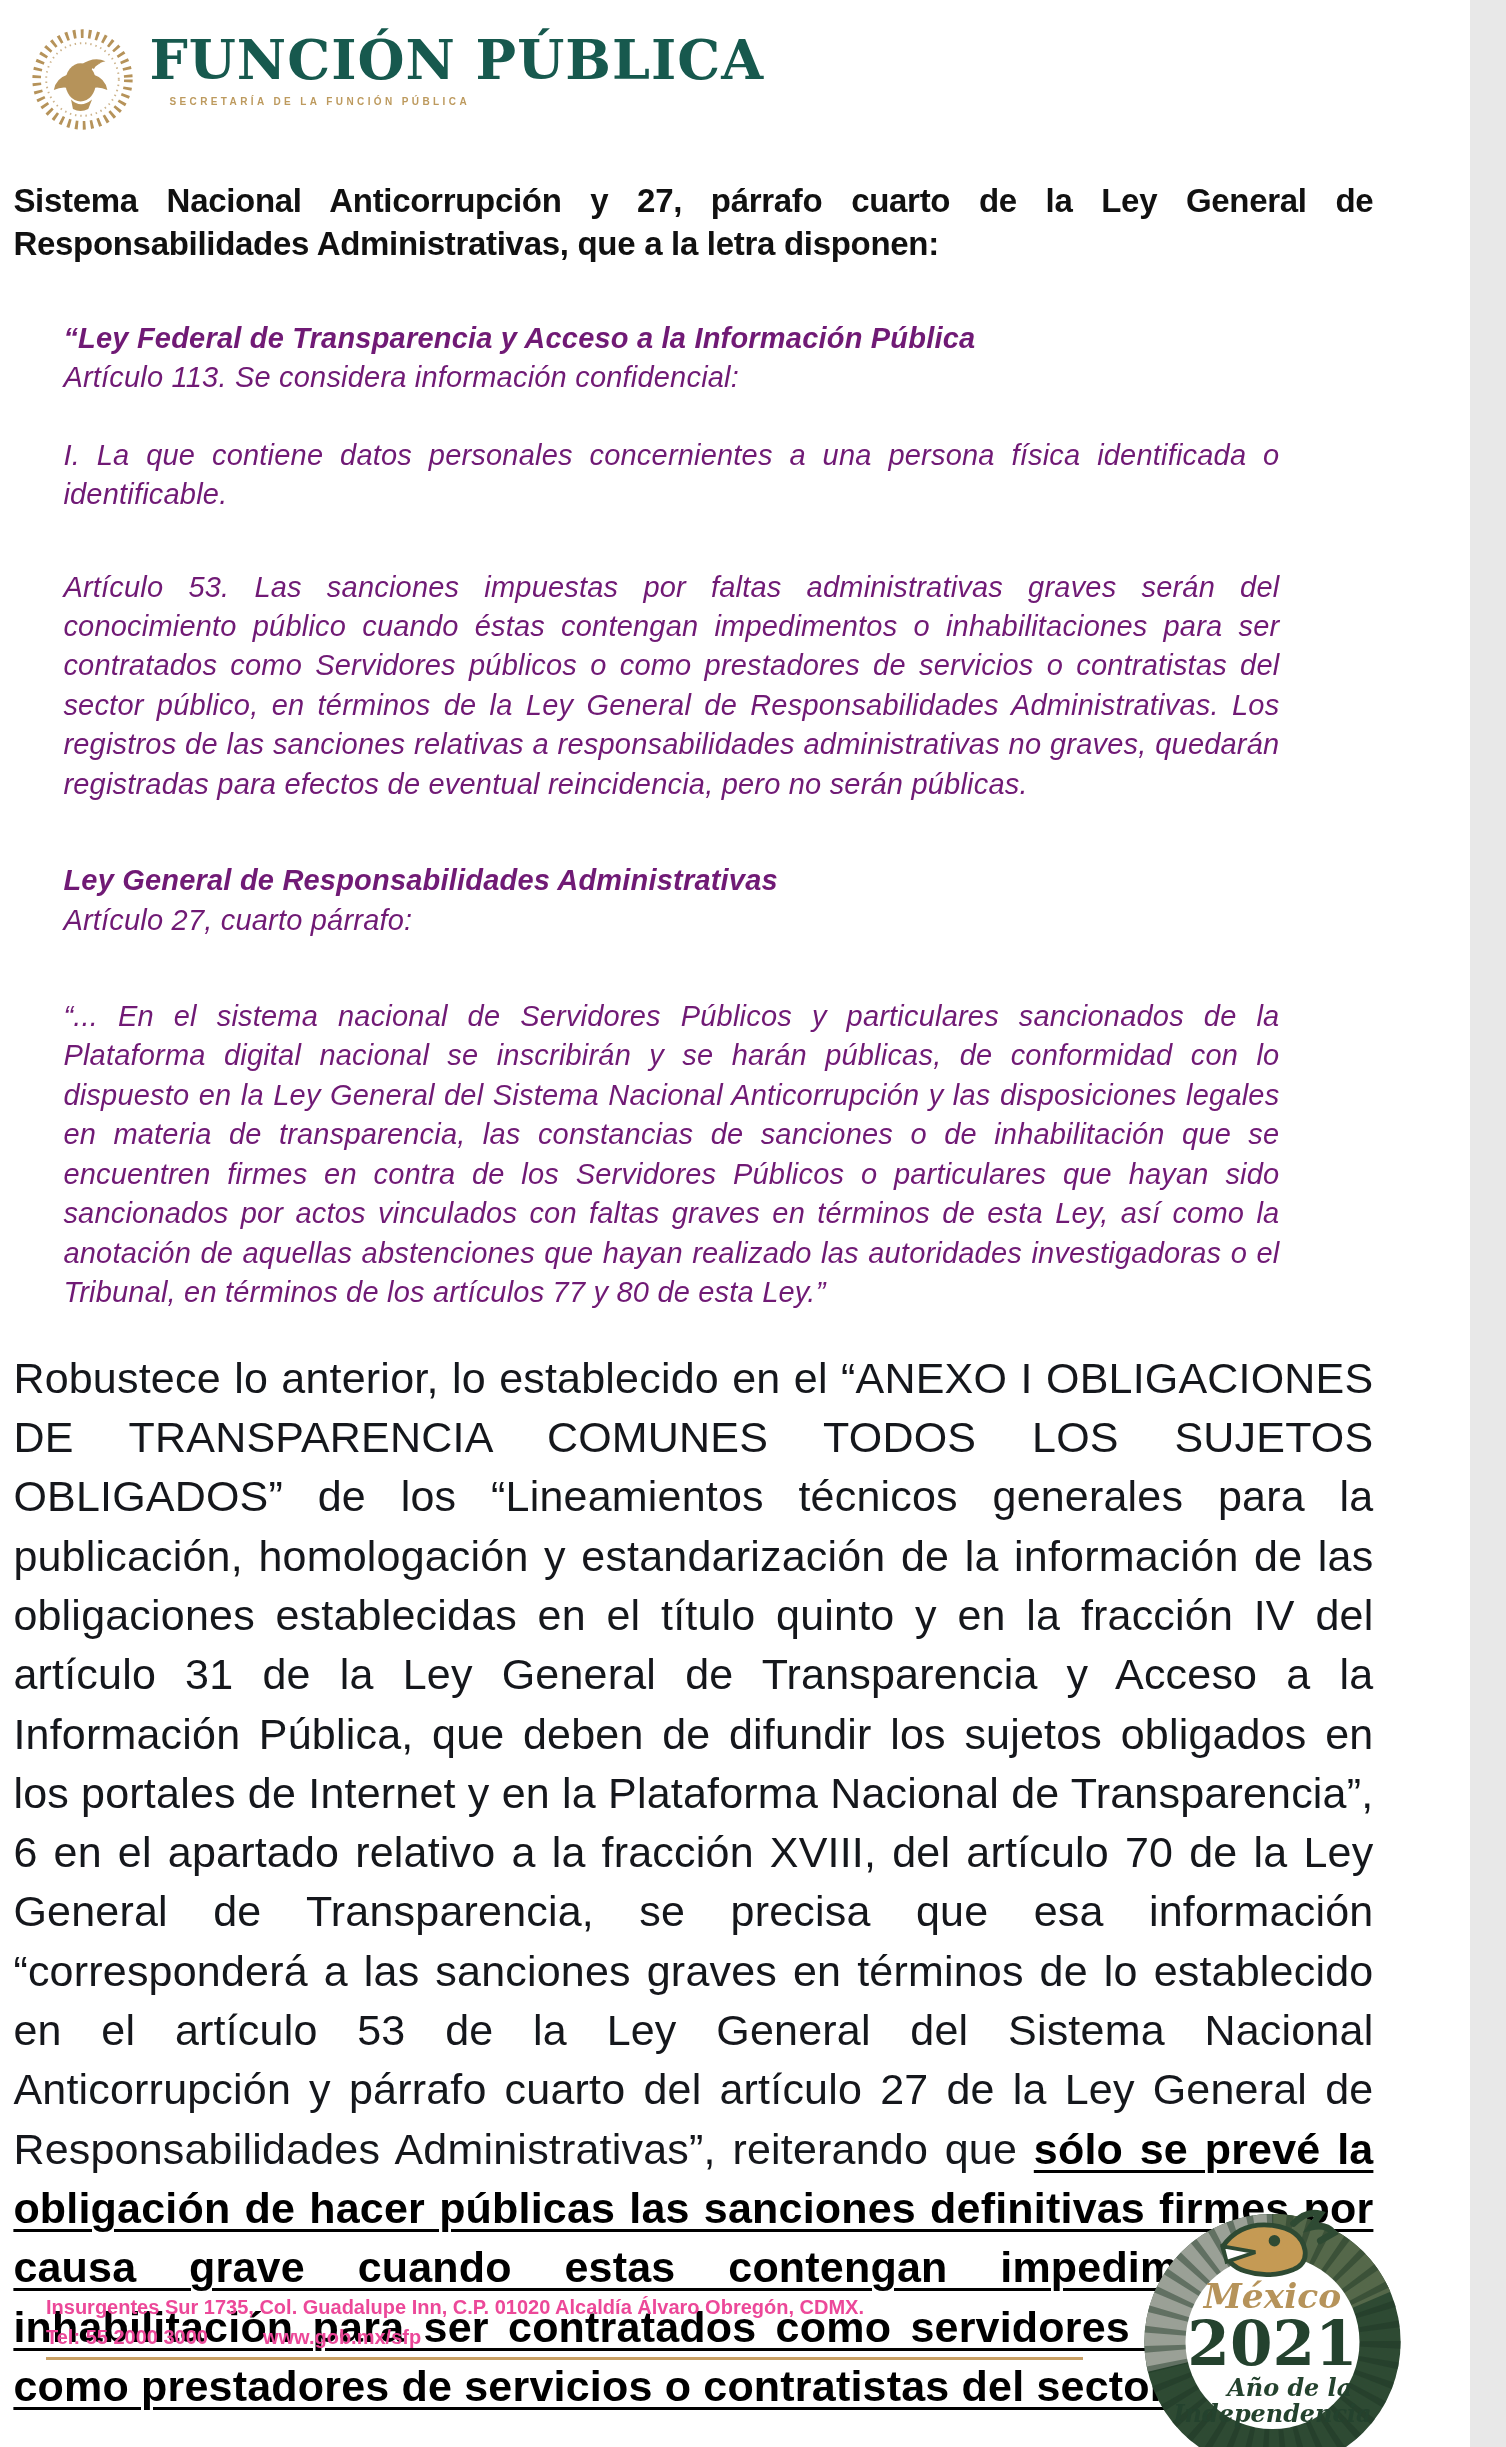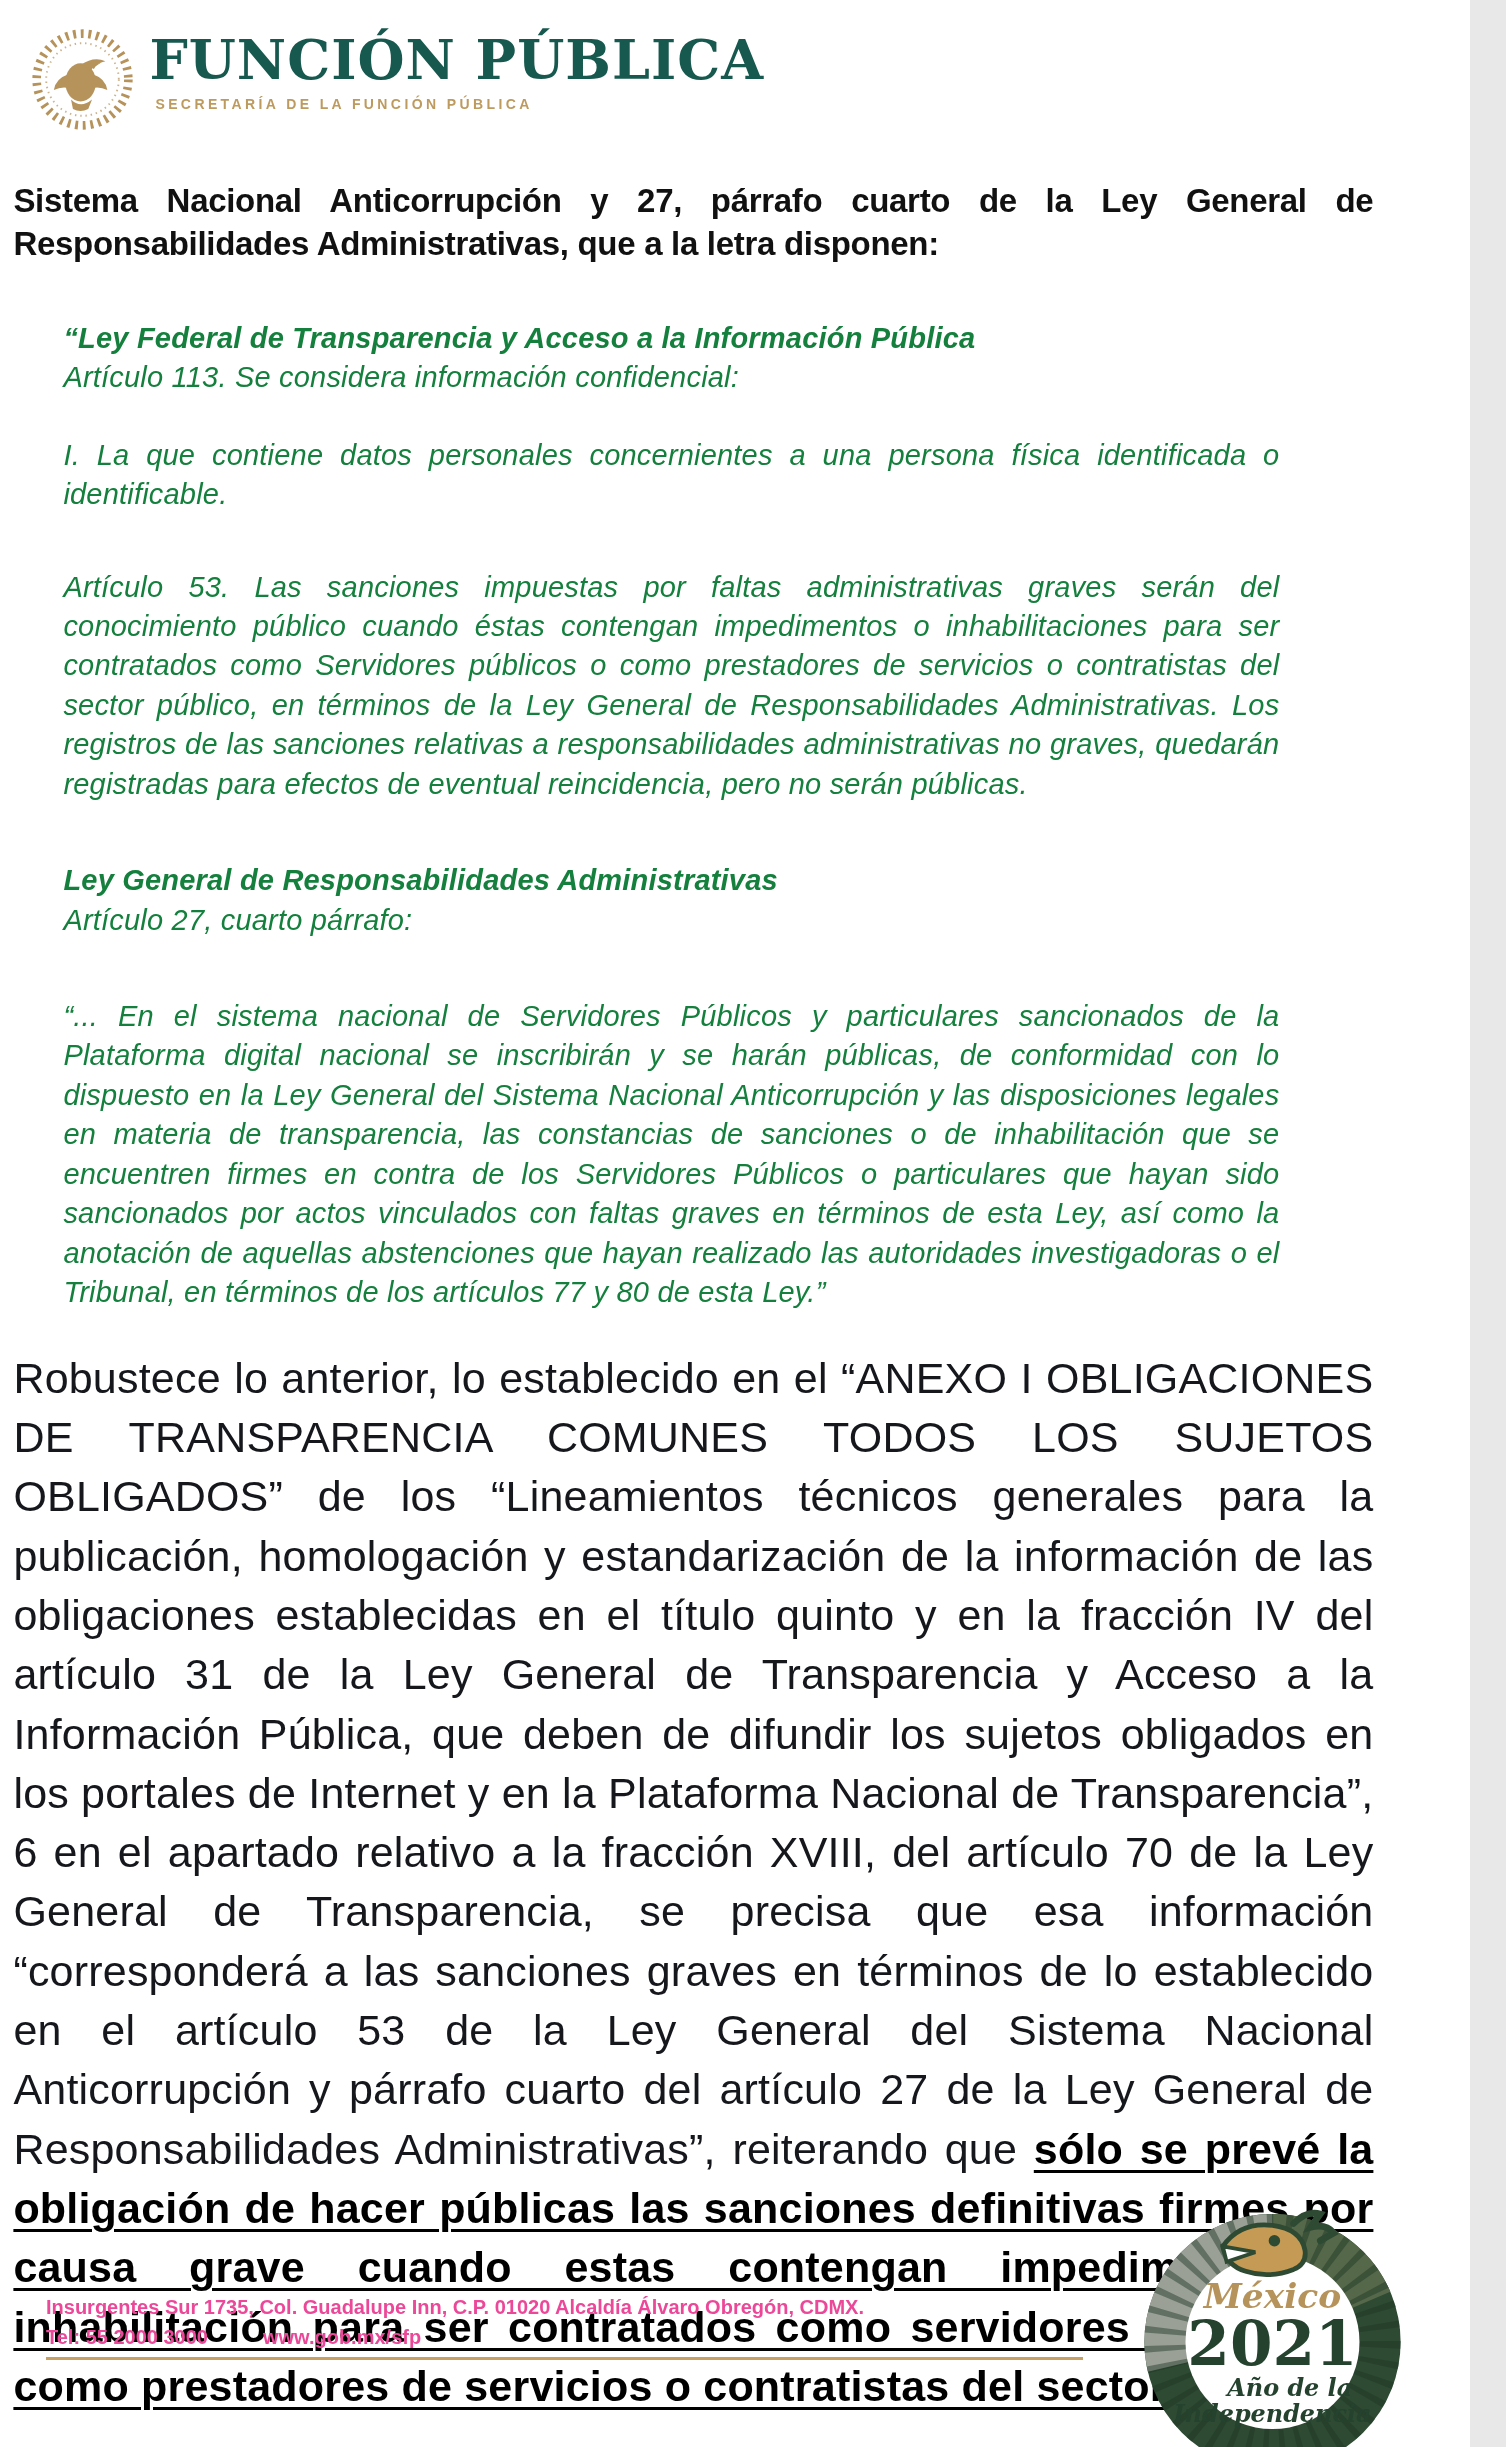--- a/index.html
+++ b/index.html
@@ -17,34 +17,34 @@
     display:flex;align-items:flex-start;
   }
   .emblem{width:107px;height:113px;flex:0 0 auto;}
   .brand-block{margin-left:13.4px;padding-top:9.6px;}
   .brand-title{
     font-family:"DejaVu Serif","Liberation Serif",serif;
     font-weight:bold;font-size:54px;line-height:1;
     color:#17594e;letter-spacing:1px;white-space:nowrap;
   }
   .brand-subtitle{
-    margin-top:9.6px;margin-left:6px;
-    font-size:14px;font-weight:bold;letter-spacing:3.4px;
+    margin-top:9.6px;margin-left:20px;
+    font-size:10px;font-weight:bold;letter-spacing:3.4px;
     color:#bd9a5e;white-space:nowrap;
   }
   
   .doc-body{position:absolute;top:180px;left:13.4px;width:1360px;}
   .intro{
     font-size:33px;font-weight:bold;line-height:1.3;
     letter-spacing:-0.3px;text-align:justify;color:#111;
     margin:0;
   }
   .quote-block{
     margin-left:50px;margin-right:94px; 
-    font-style:italic;color:#15803d;
+    font-style:italic;color:#701a75;
     font-size:29px;line-height:1.36;letter-spacing:0.2px;
   }
   .q-title{font-weight:bold;margin:0;}
   .q-sub{margin:0;}
   .q-par{margin:0;text-align:justify;}
   .mt-40{margin-top:38px;}
   .mt-55{margin-top:53px;}
   .mt-60{margin-top:57px;}
   .closing{
     margin-top:36px;

